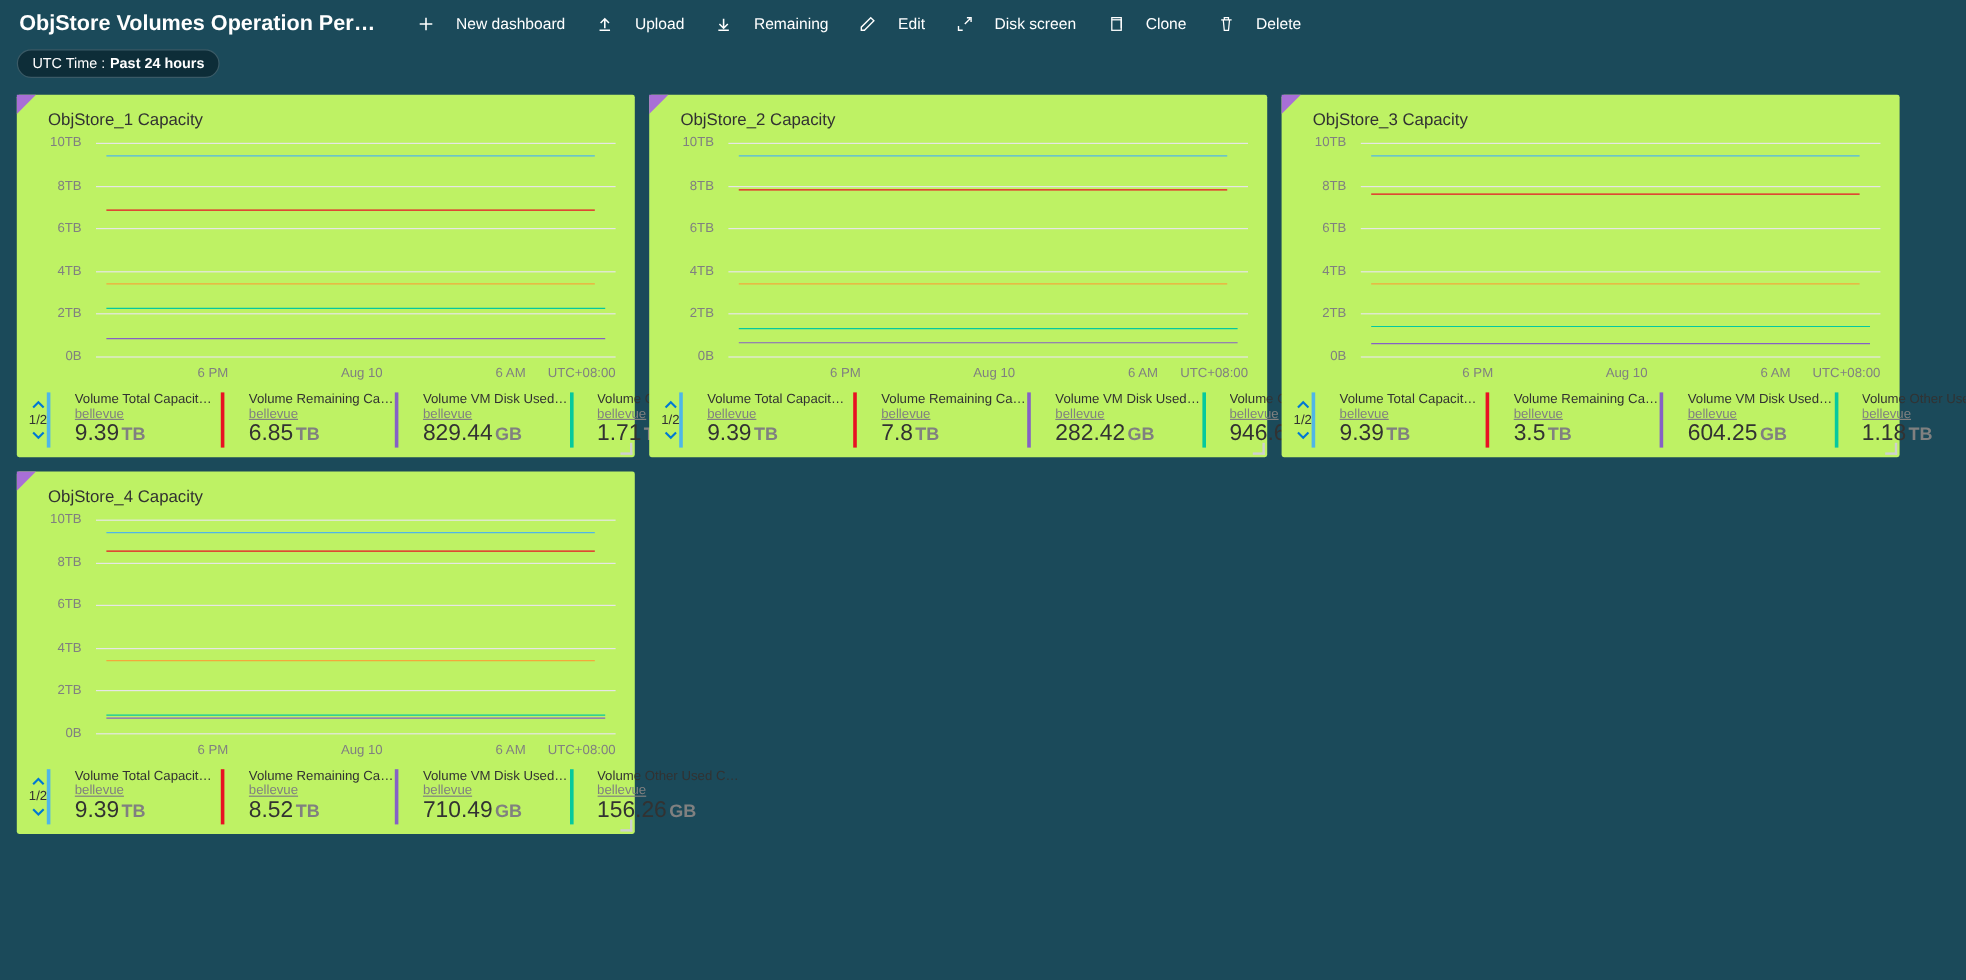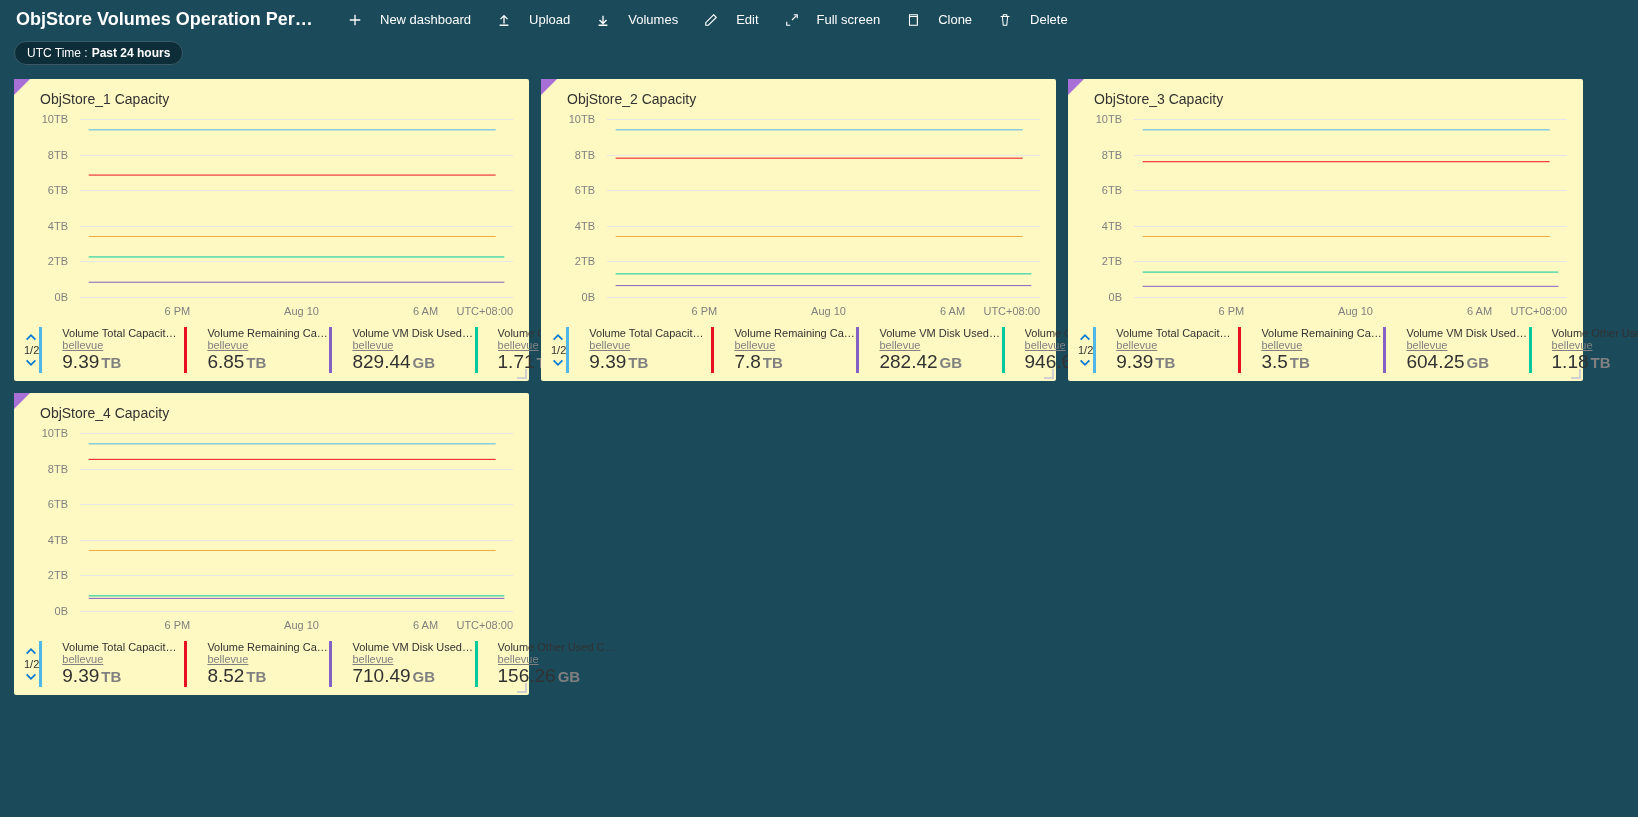--- a/index.html
+++ b/index.html
@@ -32,21 +32,21 @@
     border-radius: 14px; padding: 4px 12px; margin: 6px 0 0 14px;
     font-size: 12px;
   }
   .timepill b { margin-left: 4px; font-weight: 600; }
   
   .grid {
     display: flex; flex-wrap: wrap; gap: 12px;
     padding: 14px;
   }
   .panel {
-    width: 515px; background: #fef9c3; color: #323232;
+    width: 515px; background: #bef264; color: #323232;
     position: relative;
     border-radius: 2px;
   }
   .panel .corner {
     position: absolute; left: 0; top: 0;
     width: 0; height: 0;
     border-top: 16px solid #a86fd6;
     border-right: 16px solid transparent;
   }
   .panel .ptitle {
@@ -66,21 +66,21 @@
     position: absolute; bottom: 6px; font-size: 11px; color: #808080;
     transform: translateX(-50%);
   }
   svg.lines { position:absolute; inset:0; width:100%; height:100%; }
   
   .legendrow {
     display: flex; align-items: center;
     padding: 4px 10px 8px 10px;
   }
   .pager {
-    display: flex; flex-direction: column; align-items: flex-start;
+    display: flex; flex-direction: column; align-items: center;
     width: 28px; color: #0078d4;
   }
   .pager .chev { width:14px; height:14px; cursor:pointer; }
   .pager .frac { font-size: 11px; color: #323232; }
   .metrics {
     display: flex; flex: 1; gap: 0;
   }
   .metric {
     flex: 1; min-width: 0;
     border-left: 3px solid; padding-left: 20px;
@@ -127,33 +127,33 @@
   <span class="tbtn">
     <svg class="ic" viewBox="0 0 16 16">
         <path d="M8 12V3M4 7l4-4 4 4M3 14h10" stroke="#fff" stroke-width="1.5" fill="none"></path>
       </svg>
     <span>Upload</span>
   </span>
   <span class="tbtn">
     <svg class="ic" viewBox="0 0 16 16">
         <path d="M8 3v9M4 8l4 4 4-4M3 14h10" stroke="#fff" stroke-width="1.5" fill="none"></path>
       </svg>
-    <span>Volumes</span>
+    <span>Remaining</span>
   </span>
   <span class="tbtn">
     <svg class="ic" viewBox="0 0 16 16">
         <path d="M11 2l3 3-9 9H2v-3z" stroke="#fff" stroke-width="1.3" fill="none"></path>
       </svg>
     <span>Edit</span>
   </span>
   <span class="tbtn">
     <svg class="ic" viewBox="0 0 16 16">
         <path d="M6 14H2v-4M10 2h4v4M13 3l-5 5" stroke="#fff" stroke-width="1.3" fill="none"></path>
       </svg>
-    <span>Full screen</span>
+    <span>Disk screen</span>
   </span>
   <span class="tbtn">
     <svg class="ic" viewBox="0 0 16 16">
         <rect x="4" y="4" width="9" height="10" stroke="#fff" stroke-width="1.2" fill="none"></rect>
         <path d="M4 4V2h9v10" stroke="#fff" stroke-width="1.2" fill="none"></path>
       </svg>
     <span>Clone</span>
   </span>
   <span class="tbtn">
     <svg class="ic" viewBox="0 0 16 16">

